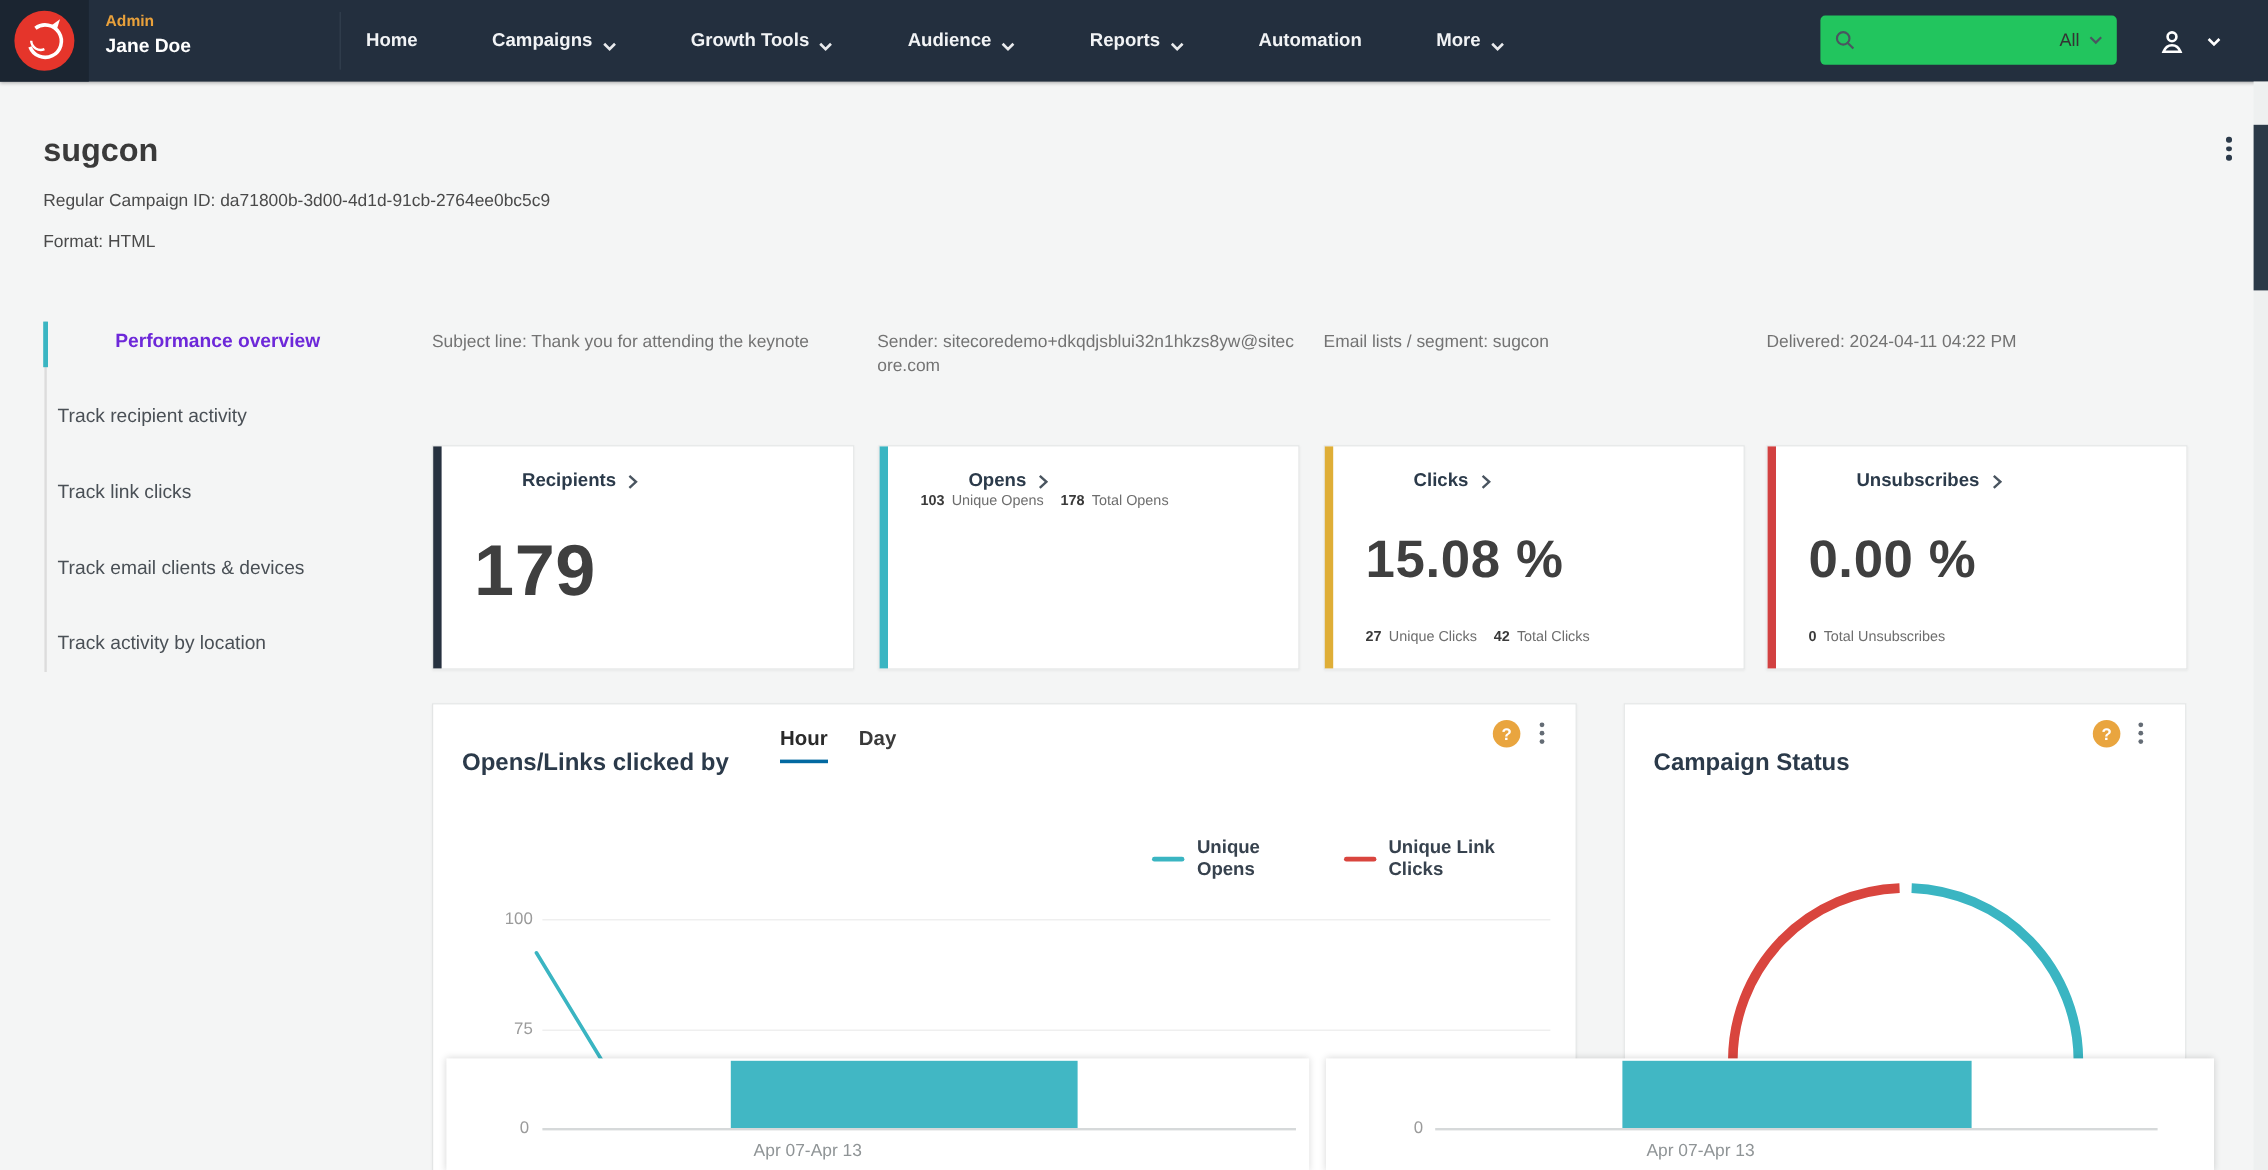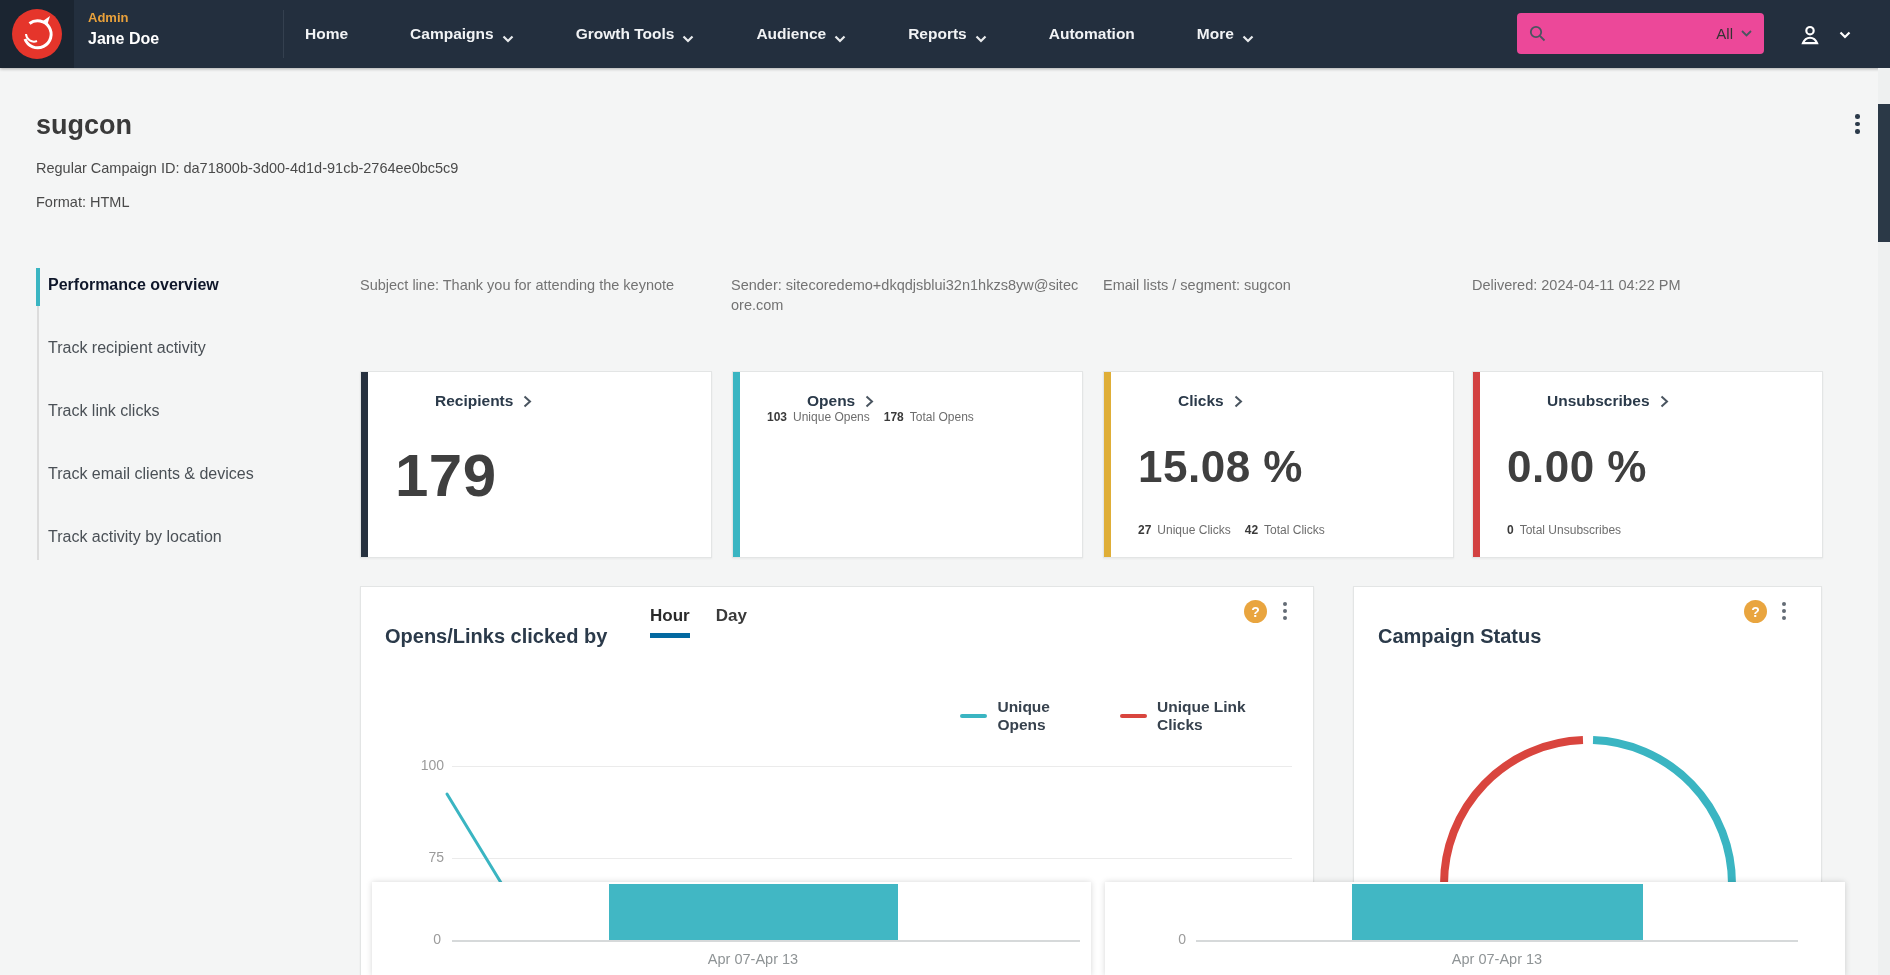--- a/index.html
+++ b/index.html
@@ -9,76 +9,76 @@
 
   
   .navbar{left:0;top:0;width:1890px;height:68px;background:#232f3e;box-shadow:0 1px 3px rgba(0,0,0,.3);z-index:20;}
   .logo-panel{left:0;top:0;width:74px;height:68px;background:#1b2531;display:flex;align-items:center;justify-content:center;cursor:pointer;}
   .user-block{left:88px;top:9px;width:190px;height:50px;cursor:pointer;}
   .user-role{font-size:13px;font-weight:700;color:#e9a13b;line-height:18px;}
   .user-name{font-size:16px;font-weight:700;color:#ffffff;line-height:24px;}
   .nav-sep{left:283px;top:10px;width:1px;height:48px;background:#34404f;}
   .nav-items{left:305px;top:0;height:68px;display:flex;align-items:center;gap:62px;}
   .nav-item{display:flex;align-items:flex-end;gap:8px;color:#f1f3f5;font-size:15.5px;font-weight:700;cursor:pointer;white-space:nowrap;}
-  .searchbox{left:1517px;top:13px;width:247px;height:41px;background:#ec4899;border-radius:4px;display:flex;align-items:center;padding:0 12px;box-sizing:border-box;}
+  .searchbox{left:1517px;top:13px;width:247px;height:41px;background:#22c55e;border-radius:4px;display:flex;align-items:center;padding:0 12px;box-sizing:border-box;}
   .searchbox input{flex:1;border:none;outline:none;font-size:14px;margin-left:8px;min-width:10px;background:transparent;font-family:inherit;}
   .search-filter{display:flex;align-items:center;gap:8px;color:#333;font-size:15px;cursor:pointer;}
   .user-menu{left:1797px;top:20px;width:70px;height:30px;display:flex;align-items:center;gap:16px;cursor:pointer;}
 
   
   .page-title{left:36px;top:110px;font-size:27px;font-weight:700;color:#3a3a3a;}
   .page-kebab{left:1849px;top:112px;}
   .meta-line{color:#4a4a4a;font-size:14.5px;}
   .id-line{left:36px;top:160px;}
   .format-line{left:36px;top:194px;}
 
   
   .side-rail{left:37px;top:268px;width:2px;height:292px;background:#dcdcdc;}
   .side-rail-active{left:36px;top:268px;width:4px;height:38px;background:#3ab5c2;}
   .side-item{left:48px;height:22px;font-size:16px;color:#4a5056;cursor:pointer;white-space:nowrap;}
-  .side-item.active{font-weight:700;color:#0f172a;}
+  .side-item.active{font-weight:700;color:#6d28d9;margin-left:48px;}
 
   
   .cmeta{top:275px;font-size:14.5px;line-height:20px;color:#737373;}
 
   
   .card{top:371px;height:187px;background:#fff;border:1px solid #e3e5e5;box-shadow:0 1px 2px rgba(0,0,0,.05);
     box-sizing:border-box;display:flex;flex-direction:column;padding:20px 20px 16px 34px;}
   .card-stripe{position:absolute;left:0;top:0;bottom:0;width:7px;}
   .card-label-row{display:flex;align-items:center;gap:10px;font-size:15.5px;font-weight:700;color:#2b3a4a;cursor:pointer;margin-left:40px;}
   .card-value{flex:1;display:flex;align-items:center;font-weight:700;color:#3f3f3f;font-size:44px;letter-spacing:.5px;}
   .card-value.big{font-size:60px;}
   .card-stats{display:flex;align-items:baseline;gap:14px;font-size:12px;color:#6d6d6d;min-height:18px;}
   .stat-pair{display:flex;gap:6px;align-items:baseline;}
   .stat-num{font-weight:700;color:#3a3a3a;}
 
   
   .panel-card{top:586px;height:420px;background:#fff;border:1px solid #e3e5e5;box-shadow:0 1px 2px rgba(0,0,0,.05);box-sizing:border-box;}
   .chart-title{font-size:20px;font-weight:700;color:#2b3a4a;white-space:nowrap;margin-top:22px;}
   .tabs{display:flex;gap:26px;align-items:flex-start;}
   .tab{font-size:17px;font-weight:600;color:#3a3a3a;padding-bottom:7px;cursor:pointer;}
-  .tab.active{font-weight:700;color:#2a2a2a;border-bottom:5px solid #0369a1;}
+  .tab.active{font-weight:700;color:#2a2a2a;border-bottom:3px solid #0369a1;}
   .help-icon{width:23px;height:23px;border-radius:50%;color:#fff;font-size:14px;font-weight:700;
     display:flex;align-items:center;justify-content:center;cursor:pointer;}
   .kebab{display:flex;flex-direction:column;gap:3px;align-items:center;cursor:pointer;padding:2px 6px;}
   .kebab i{width:4px;height:4px;border-radius:50%;background:#646c75;display:block;}
   .kebab.dark i{width:4.5px;height:4.5px;background:#2b3a4a;}
   .legend{display:flex;gap:26px;align-items:center;}
   .legend-item{display:flex;gap:10px;align-items:center;cursor:pointer;}
   .legend-dash{width:30px;height:4px;border-radius:2px;}
   .legend-label{font-size:15.5px;font-weight:700;color:#37424e;}
   .gridline{height:1px;background:#ebebeb;}
   .tick-label{width:46px;text-align:right;font-size:14px;color:#9b9b9b;}
 
   
   .overlay-panel{top:882px;height:94px;background:#fff;box-shadow:0 0 6px rgba(0,0,0,.16);z-index:6;}
   .bar{position:absolute;top:2px;height:57px;}
   .axis-line{position:absolute;top:58px;height:2px;background:#d6d9da;}
   .zero-label{position:absolute;top:49px;width:40px;text-align:right;font-size:14px;color:#9b9b9b;}
-  .x-label{position:absolute;top:69px;width:250px;text-align:center;font-size:14.5px;color:#8f9496;}
+  .x-label{position:absolute;top:69px;width:250px;text-align:left;font-size:14.5px;color:#8f9496;}
 
   
   .scroll-track{left:1878px;top:68px;width:12px;height:907px;background:#eef0f0;z-index:30;}
   .scroll-thumb{position:absolute;left:0;top:36px;width:12px;height:138px;background:#2b3947;cursor:pointer;}
 </style>
 </head>
 <body>
 
 <div id="stage">
 

